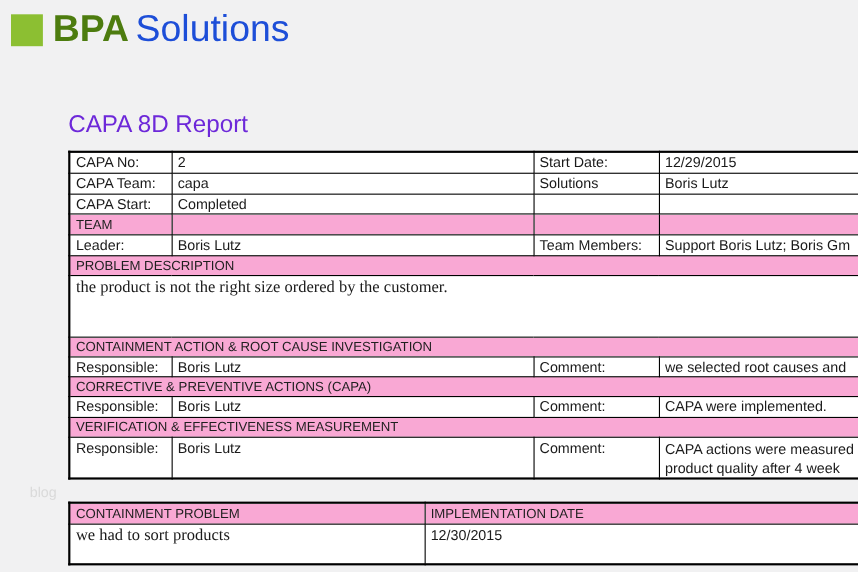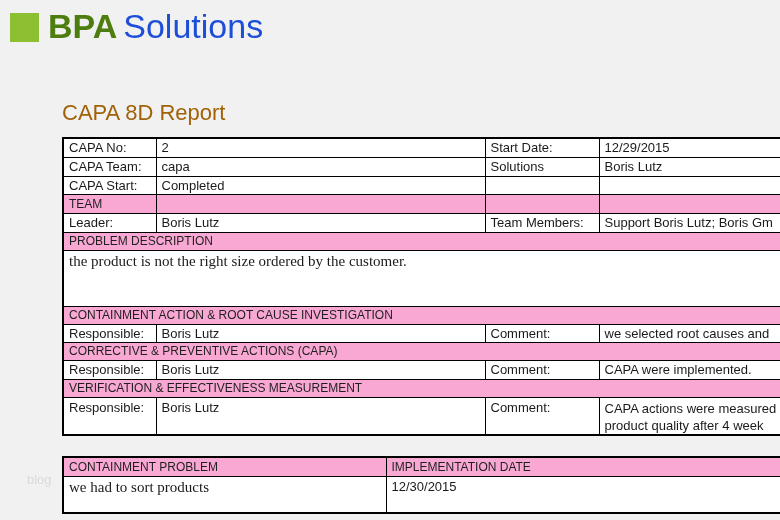--- a/index.html
+++ b/index.html
@@ -14,26 +14,26 @@
   
   .brand { position:absolute; left:10px; top:8px; display:flex; align-items:center; }
   .brand-square { width:29px; height:29px; background:#8cbf32; margin-top:2px; }
   .brand-text { margin-left:9px; font-size:34px; line-height:36px; letter-spacing:0; }
   .brand-bold { color:#4d7c0f; font-weight:bold; }
   .brand-light { color:#1d4ed8; font-weight:normal; margin-left:6px; }
 
   
   .page-title {
     position:absolute; left:62px; top:100px;
-    font-size:22px; color:#a16207;
+    font-size:22px; color:#6d28d9;
   }
 
   
   .watermark {
-    position:absolute; left:27px; top:472px;
+    position:absolute; left:27px; top:440px;
     font-size:13px; color:#dadada;text-align:center;
   }
 
   
   .tbl-wrap { position:absolute; left:62px; }
   .tbl-main { top:137px; }
   .tbl-bottom { top:456px; }
 
   table {
     border-collapse:collapse;

